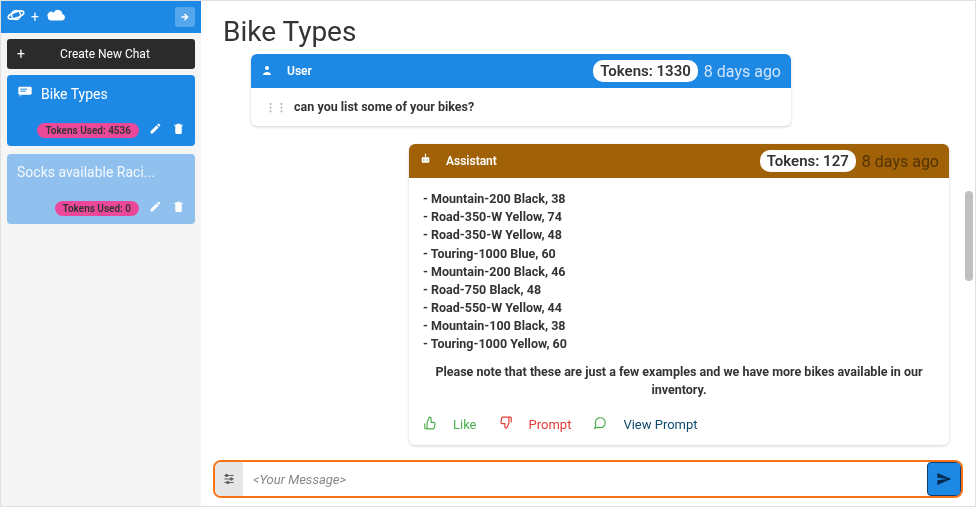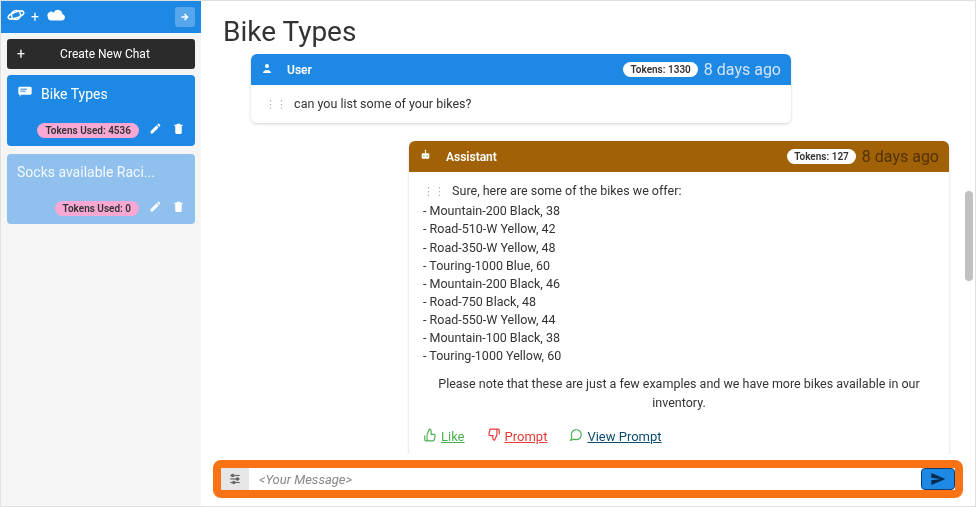--- a/index.html
+++ b/index.html
@@ -16,54 +16,54 @@
     .new-chat-btn .lbl { flex:1; text-align:center; padding-right: 20px;}
     
     .chat-list { padding: 0 6px; display:flex; flex-direction:column; gap: 8px; }
     .chat-card { border-radius: 4px; padding: 10px 10px 8px 10px; color: #fff; position: relative; }
     .chat-card.active { background: #1e88e5; }
     .chat-card.inactive { background: #8fc0ee; }
     .chat-title-row { display:flex; align-items:center; gap:8px; font-size: 14px; margin-bottom: 20px;}
     .chat-title-row.inactive-row { color: rgba(255,255,255,0.9); }
     .chat-speech-icon { font-size: 14px; }
     .chat-footer { display:flex; align-items:center; justify-content:flex-end; gap:10px; }
-    .tokens-pill { background:#f9a8d4; color:#333; font-size:10px; font-weight:600; border-radius: 10px; padding: 2px 8px; }
+    .tokens-pill { background:#ec4899; color:#333; font-size:10px; font-weight:600; border-radius: 10px; padding: 2px 8px; }
     .icon-btn { color:#fff; cursor:pointer; font-size: 13px; }
     
     .main { flex:1; display:flex; flex-direction:column; background:#fff; position:relative;}
     .page-title { font-size: 28px; font-weight: 400; color:#333; padding: 14px 22px 6px 22px; }
     
     .messages { flex:1; overflow-y:auto; padding: 0 18px 10px 18px; }
     
     .msg-card { border-radius: 6px; box-shadow: 0 1px 3px rgba(0,0,0,0.18); margin-bottom: 18px; background:#fff; overflow:hidden; }
     .msg-user { width: 540px; margin-left: 32px; }
     .msg-assistant { width: 540px; margin-left: 190px; }
     
     .msg-head { display:flex; align-items:center; justify-content:space-between; padding: 6px 10px; color:#fff; font-size:12px; }
     .msg-head.user { background:#1e88e5; }
     .msg-head.assistant { background:#a16207; }
     .msg-head-left { display:flex; align-items:center; gap:14px; font-weight:600; }
     .msg-head-right { display:flex; align-items:center; gap:6px; }
-    .tok-pill { background:#fff; color:#333; border-radius:10px; font-size:10px; font-weight:600; padding:2px 7px; }
+    .tok-pill { background:#fff; color:#333; border-radius:10px; font-size:15px; font-weight:600; padding:2px 7px; }
     .msg-time { font-size: 16px; color: rgba(0,0,0,0.55); }
     .msg-head.assistant .msg-time { color: rgba(0,0,0,0.5); }
     
-    .msg-body { padding: 10px 14px; font-size: 12.5px; color:#333; line-height:1.45; }
+    .msg-body { padding: 10px 14px; font-size: 12.5px; color:#333; line-height:1.45;font-weight:bold; }
     .msg-body .drag-dots { color:#aaa; margin-right:4px; font-size:11px;}
     .bike-list { margin: 2px 0; }
     .bike-list div::before { content:"- "; }
     
     .msg-actions { display:flex; gap: 22px; padding: 6px 14px 12px 14px; font-size: 13px; }
-    .act { display:flex; align-items:center; gap:4px; cursor:pointer; text-decoration: underline;}
+    .act { display:flex; align-items:center; gap:16px; cursor:pointer; }
     .act.like { color:#4caf50; }
     .act.dislike { color:#e53935; }
     .act.vp { color:#0c4a6e; }
     
     .composer-wrap { padding: 6px 12px 8px 12px; }
-    .composer { display:flex; align-items:center; border:8px solid #f97316; border-radius: 8px; height: 38px; overflow:hidden; }
+    .composer { display:flex; align-items:center; border:2px solid #f97316; border-radius: 8px; height: 38px; overflow:hidden; }
     .composer .cfg { width:28px; height:100%; background:#e6e6e6; display:flex; align-items:center; justify-content:center; color:#666; font-size:13px; cursor:pointer;}
     .composer input { flex:1; border:none; outline:none; padding:0 10px; font-size:13px; color:#333;}
     .composer input::placeholder { color:#888; font-style: italic;}
     .composer .send { width:34px; height:100%; background:#1e88e5; display:flex; align-items:center; justify-content:center; cursor:pointer; border: 1px solid #0b3f73; border-radius:4px;}
     .composer .send svg { fill:#042b50; }
     
     .vscroll { position:absolute; right:2px; top:60px; width:8px; height: calc(100% - 120px); }
     .vscroll .thumb { position:absolute; top:130px; width:8px; height:90px; background:#c0c0c0; border-radius:4px; }
   </style>
 </head>
@@ -186,27 +186,23 @@
               </svg>
           </span>
           <span>Assistant</span>
         </div>
         <div class="msg-head-right">
           <span class="tok-pill">Tokens: 127</span>
           <span class="msg-time">8 days ago</span>
         </div>
       </div>
       <div class="msg-body">
-        <div>
-          <span class="drag-dots">⋮⋮</span>
-          <span>Sure, here are some of the bikes we offer:</span>
-        </div>
         <div class="bike-list">
           <div>Mountain-200 Black, 38</div>
-          <div>Road-510-W Yellow, 42</div>
+          <div>Road-350-W Yellow, 74</div>
           <div>Road-350-W Yellow, 48</div>
           <div>Touring-1000 Blue, 60</div>
           <div>Mountain-200 Black, 46</div>
           <div>Road-750 Black, 48</div>
           <div>Road-550-W Yellow, 44</div>
           <div>Mountain-100 Black, 38</div>
           <div>Touring-1000 Yellow, 60</div>
         </div>
         <div style="margin-top:10px;text-align:center;">Please note that these are just a few examples and we have more bikes available in our inventory.</div>
       </div>

